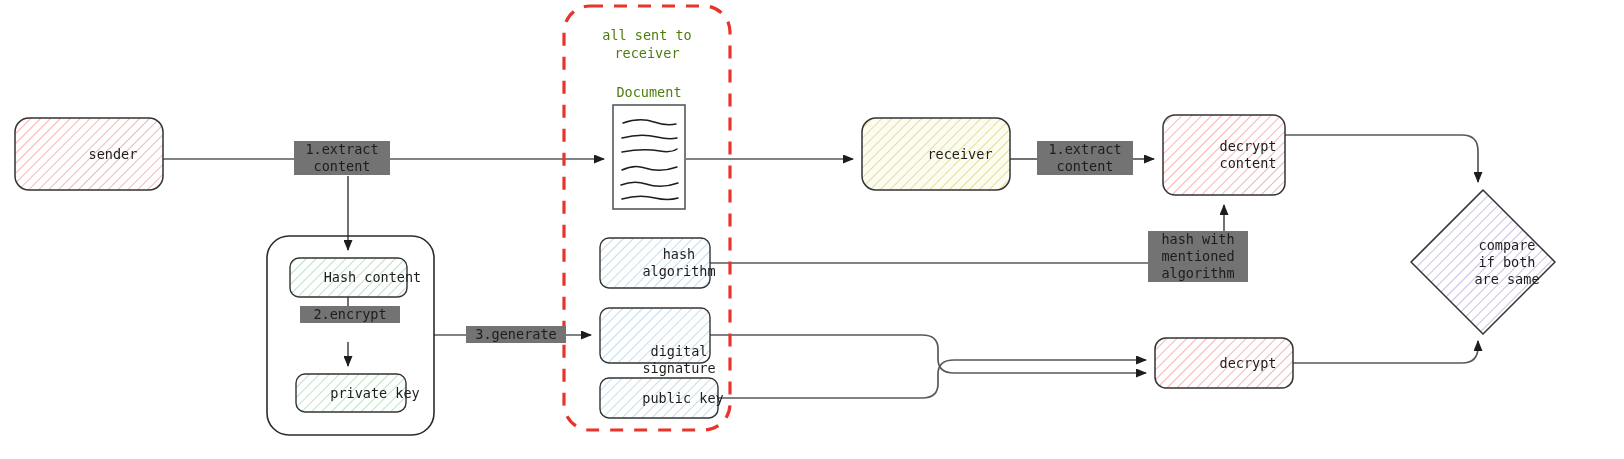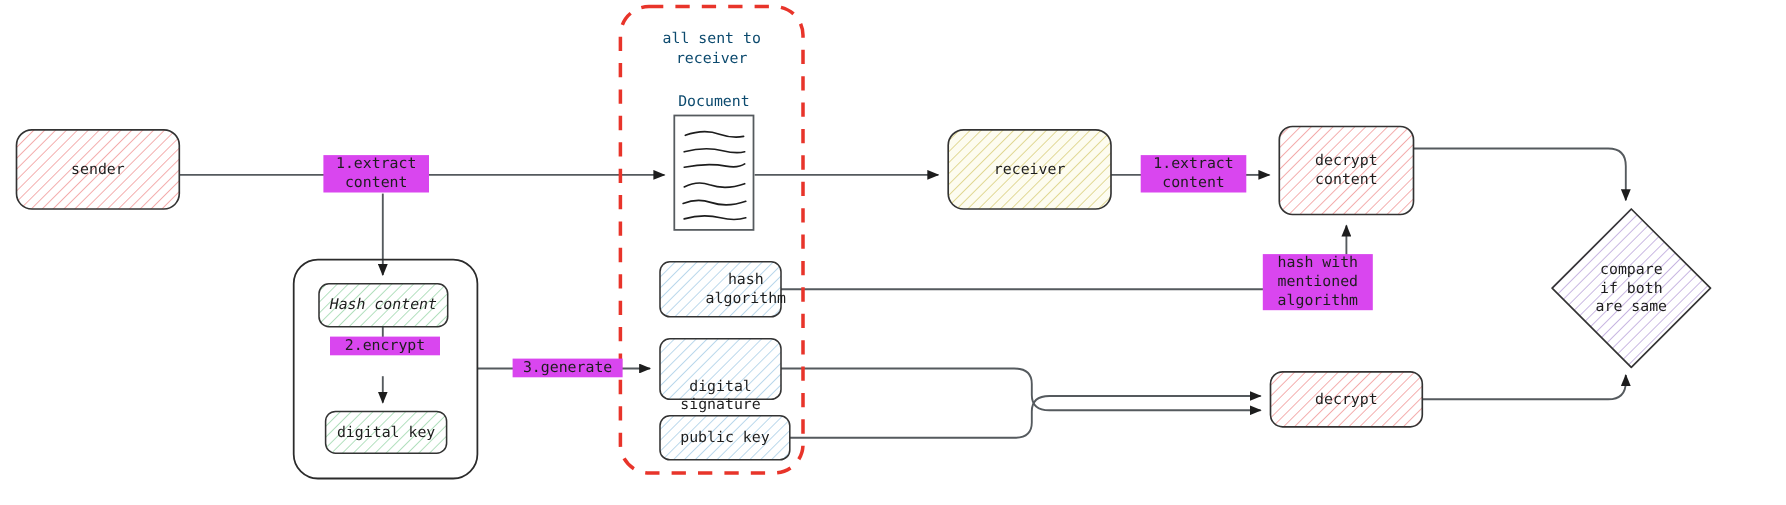--- a/index.html
+++ b/index.html
@@ -3,26 +3,26 @@
 <meta charset="utf-8">
 <style>
   html,body{margin:0;padding:0;background:#ffffff;}
   body{width:1624px;height:459px;overflow:hidden;
        font-family:"DejaVu Sans Mono","Liberation Mono",monospace;}
   #stage{position:relative;width:1624px;height:459px;}
   svg#canvas{position:absolute;left:0;top:0;width:1624px;height:459px;}
   .nodelabel{position:absolute;display:flex;align-items:center;justify-content:center;
              text-align:center;font-size:13.5px;color:#1d1d1d;line-height:17px;
              font-family:"DejaVu Sans Mono","Liberation Mono",monospace;
-             pointer-events:none;white-space:pre-line;}
+             pointer-events:none;white-space:pre-line;padding-left:24px;}
   .edgelabel{position:absolute;text-align:center;font-size:13.5px;color:#1d1d1d;
-             line-height:17px;background:#d946ef;padding:0 2px;
+             line-height:17px;background:#737373;padding:0 2px;
              font-family:"DejaVu Sans Mono","Liberation Mono",monospace;
              pointer-events:none;white-space:pre-line;}
-  .grouplabel{position:absolute;text-align:center;font-size:13.5px;color:#0c4a6e;
+  .grouplabel{position:absolute;text-align:center;font-size:13.5px;color:#4d7c0f;
               line-height:18px;font-family:"DejaVu Sans Mono","Liberation Mono",monospace;
               pointer-events:none;white-space:pre-line;}
 </style>
 </head>
 <body>
 
 <div id="stage">
 
   <svg id="canvas" xmlns="http://www.w3.org/2000/svg">
     <defs>
@@ -143,25 +143,25 @@
     <rect x="564" y="6" width="166" height="424" rx="26" ry="26" fill="none" stroke="#e8342a" stroke-width="3.2" stroke-dasharray="13 11"></rect>
   </svg>
 
   <div class="grouplabel" style="left:564px;top:26px;width:166px;">all sent to
 receiver</div>
 
   <div class="grouplabel" style="left:600px;top:83px;width:98px;">Document</div>
 
   <div class="nodelabel" style="left:15px;top:118px;width:148px;height:72px;">sender</div>
 
-  <div class="nodelabel" style="left:290px;top:258px;width:117px;height:39px;font-style:italic;">Hash content</div>
+  <div class="nodelabel" style="left:290px;top:258px;width:117px;height:39px;">Hash content</div>
 
-  <div class="nodelabel" style="left:296px;top:374px;width:110px;height:38px;">digital key</div>
+  <div class="nodelabel" style="left:296px;top:374px;width:110px;height:38px;">private key</div>
 
-  <div class="nodelabel" style="left:600px;top:238px;width:110px;height:50px;margin-left:23px;">hash
+  <div class="nodelabel" style="left:600px;top:238px;width:110px;height:50px;">hash
 algorithm</div>
 
   <div class="nodelabel" style="left:600px;top:308px;width:110px;height:55px;margin-top:24px;">digital
 signature</div>
 
   <div class="nodelabel" style="left:600px;top:378px;width:118px;height:40px;">public key</div>
 
   <div class="nodelabel" style="left:862px;top:118px;width:148px;height:72px;">receiver</div>
 
   <div class="nodelabel" style="left:1163px;top:115px;width:122px;height:80px;">decrypt

